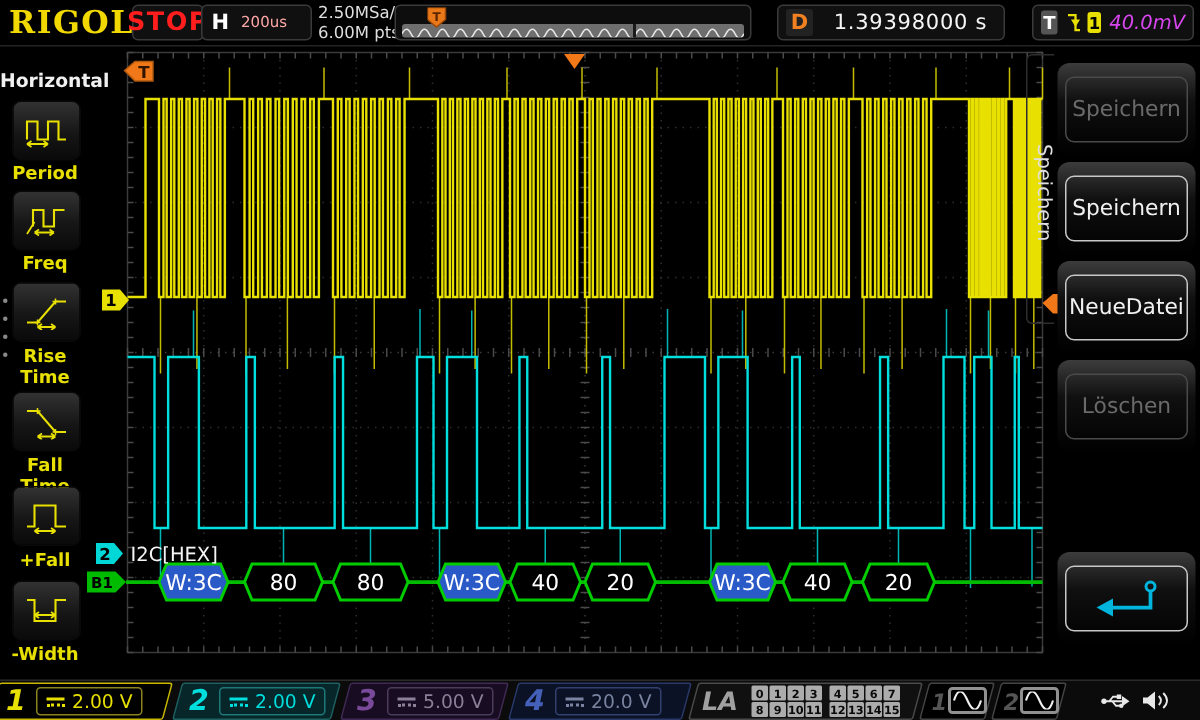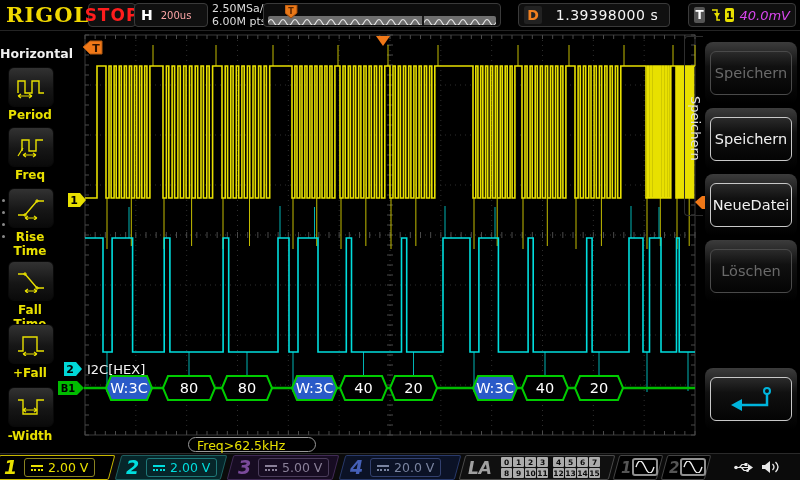--- a/index.html
+++ b/index.html
@@ -288,21 +288,20 @@
             <svg width="52" height="30" viewBox="0 0 52 30">
               <circle cx="42" cy="7" r="3" fill="none" stroke="#00b4dc" stroke-width="2"></circle>
               <path d="M42,10 V21 H16" fill="none" stroke="#00b4dc" stroke-width="2.5"></path>
               <polygon points="17,15 17,27 6,21" fill="#00b4dc"></polygon>
             </svg>
           </div>
         </div>
       </div>
   </div>
 
-  <div class="meas" style="left:188px;width:128px">Freq&gt;62.5kHz</div>
 
   <div id="botbar">
     <div class="chip" id="chip1">
         <div class="chip-in">
       <span class="ch-num">1</span>
       <span class="ch-box">
             <span class="dcicon">
               <span class="dcicon-top"></span>
               <span class="dcicon-bot"></span>
             </span>

